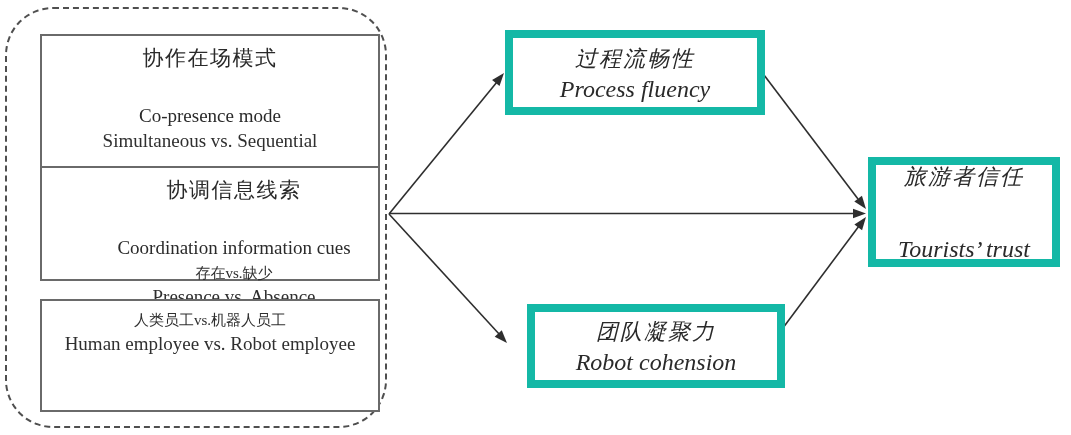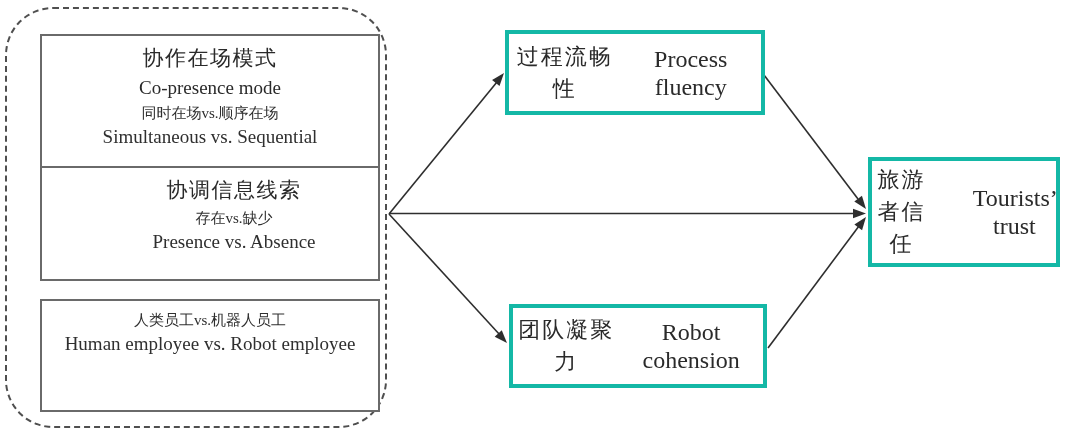--- a/index.html
+++ b/index.html
@@ -35,37 +35,38 @@
     width: 340px;
     border: 2px solid #6a6a6a;
     background: #ffffff;
     text-align: center;
     padding-top: 7px;
   }
   .abox-1 { top: 25px;  height: 148px; }
   .abox-2 { top: 157px; height: 115px; padding-left: 48px; }
   .abox-3 { top: 290px; height: 113px; }
   .zh-title   { font-size: 21px; line-height: 31px; letter-spacing: 1.5px; color: #2a2a2a; }
-  .en-title   { font-size: 19px; line-height: 27px; color: #2a2a2a; }
+  .en-title   { font-size: 19px; line-height: 27px; color: #2a2a2a; margin-top: 28px; }
   .zh-levels  { font-size: 15px; line-height: 24px; color: #2f2f2f; }
   .en-levels  { font-size: 19px; line-height: 23px; color: #2f2f2f; }
   .node {
     position: absolute;
-    border: 4px solid #14b8a6;
+    border: 8px solid #14b8a6;
     background: #ffffff;
     display: flex;
-    flex-direction: row;
+    flex-direction: column;
     align-items: center;
     justify-content: center;
     text-align: center;
+    font-style: italic;
   }
   .node .zh { font-size: 22px; line-height: 32px; letter-spacing: 2px; color: #2a2a2a; }
   .node .en { font-size: 24px; line-height: 28px; color: #2a2a2a; }
   .node-fluency  { left: 505px; top: 30px;  width: 260px; height: 85px; }
-  .node-cohesion { left: 509px; top: 304px; width: 258px; height: 84px; }
+  .node-cohesion { left: 527px; top: 304px; width: 258px; height: 84px; }
   .node-trust    { left: 868px; top: 157px; width: 192px; height: 110px; gap: 42px; }
 </style>
 </head>
 <body>
 
 <div class="canvas">
 
   <svg class="arrows-layer" viewBox="0 0 1071 435">
 
     <g>
@@ -92,26 +93,26 @@
       <line x1="768" y1="348" x2="859" y2="226"></line>
       <polygon points="0,0 -13,-4.8 -13,4.8" transform="translate(866,217) rotate(-53.2)"></polygon>
     </g>
   </svg>
 
   <div class="group-dashed">
 
     <div class="abox abox-1">
       <div class="zh-title">协作在场模式</div>
       <div class="en-title">Co-presence mode</div>
-      <div class="zh-levels">同时在场vs.顺序在场</div>
       <div class="en-levels">Simultaneous vs. Sequential</div>
     </div>
 
     <div class="abox abox-2">
       <div class="zh-title">协调信息线索</div>
+      <div class="en-title">Coordination information cues</div>
       <div class="zh-levels">存在vs.缺少</div>
       <div class="en-levels">Presence vs. Absence</div>
     </div>
 
     <div class="abox abox-3">
       <div class="zh-levels">人类员工vs.机器人员工</div>
       <div class="en-levels">Human employee vs. Robot employee</div>
     </div>
 
   </div>

